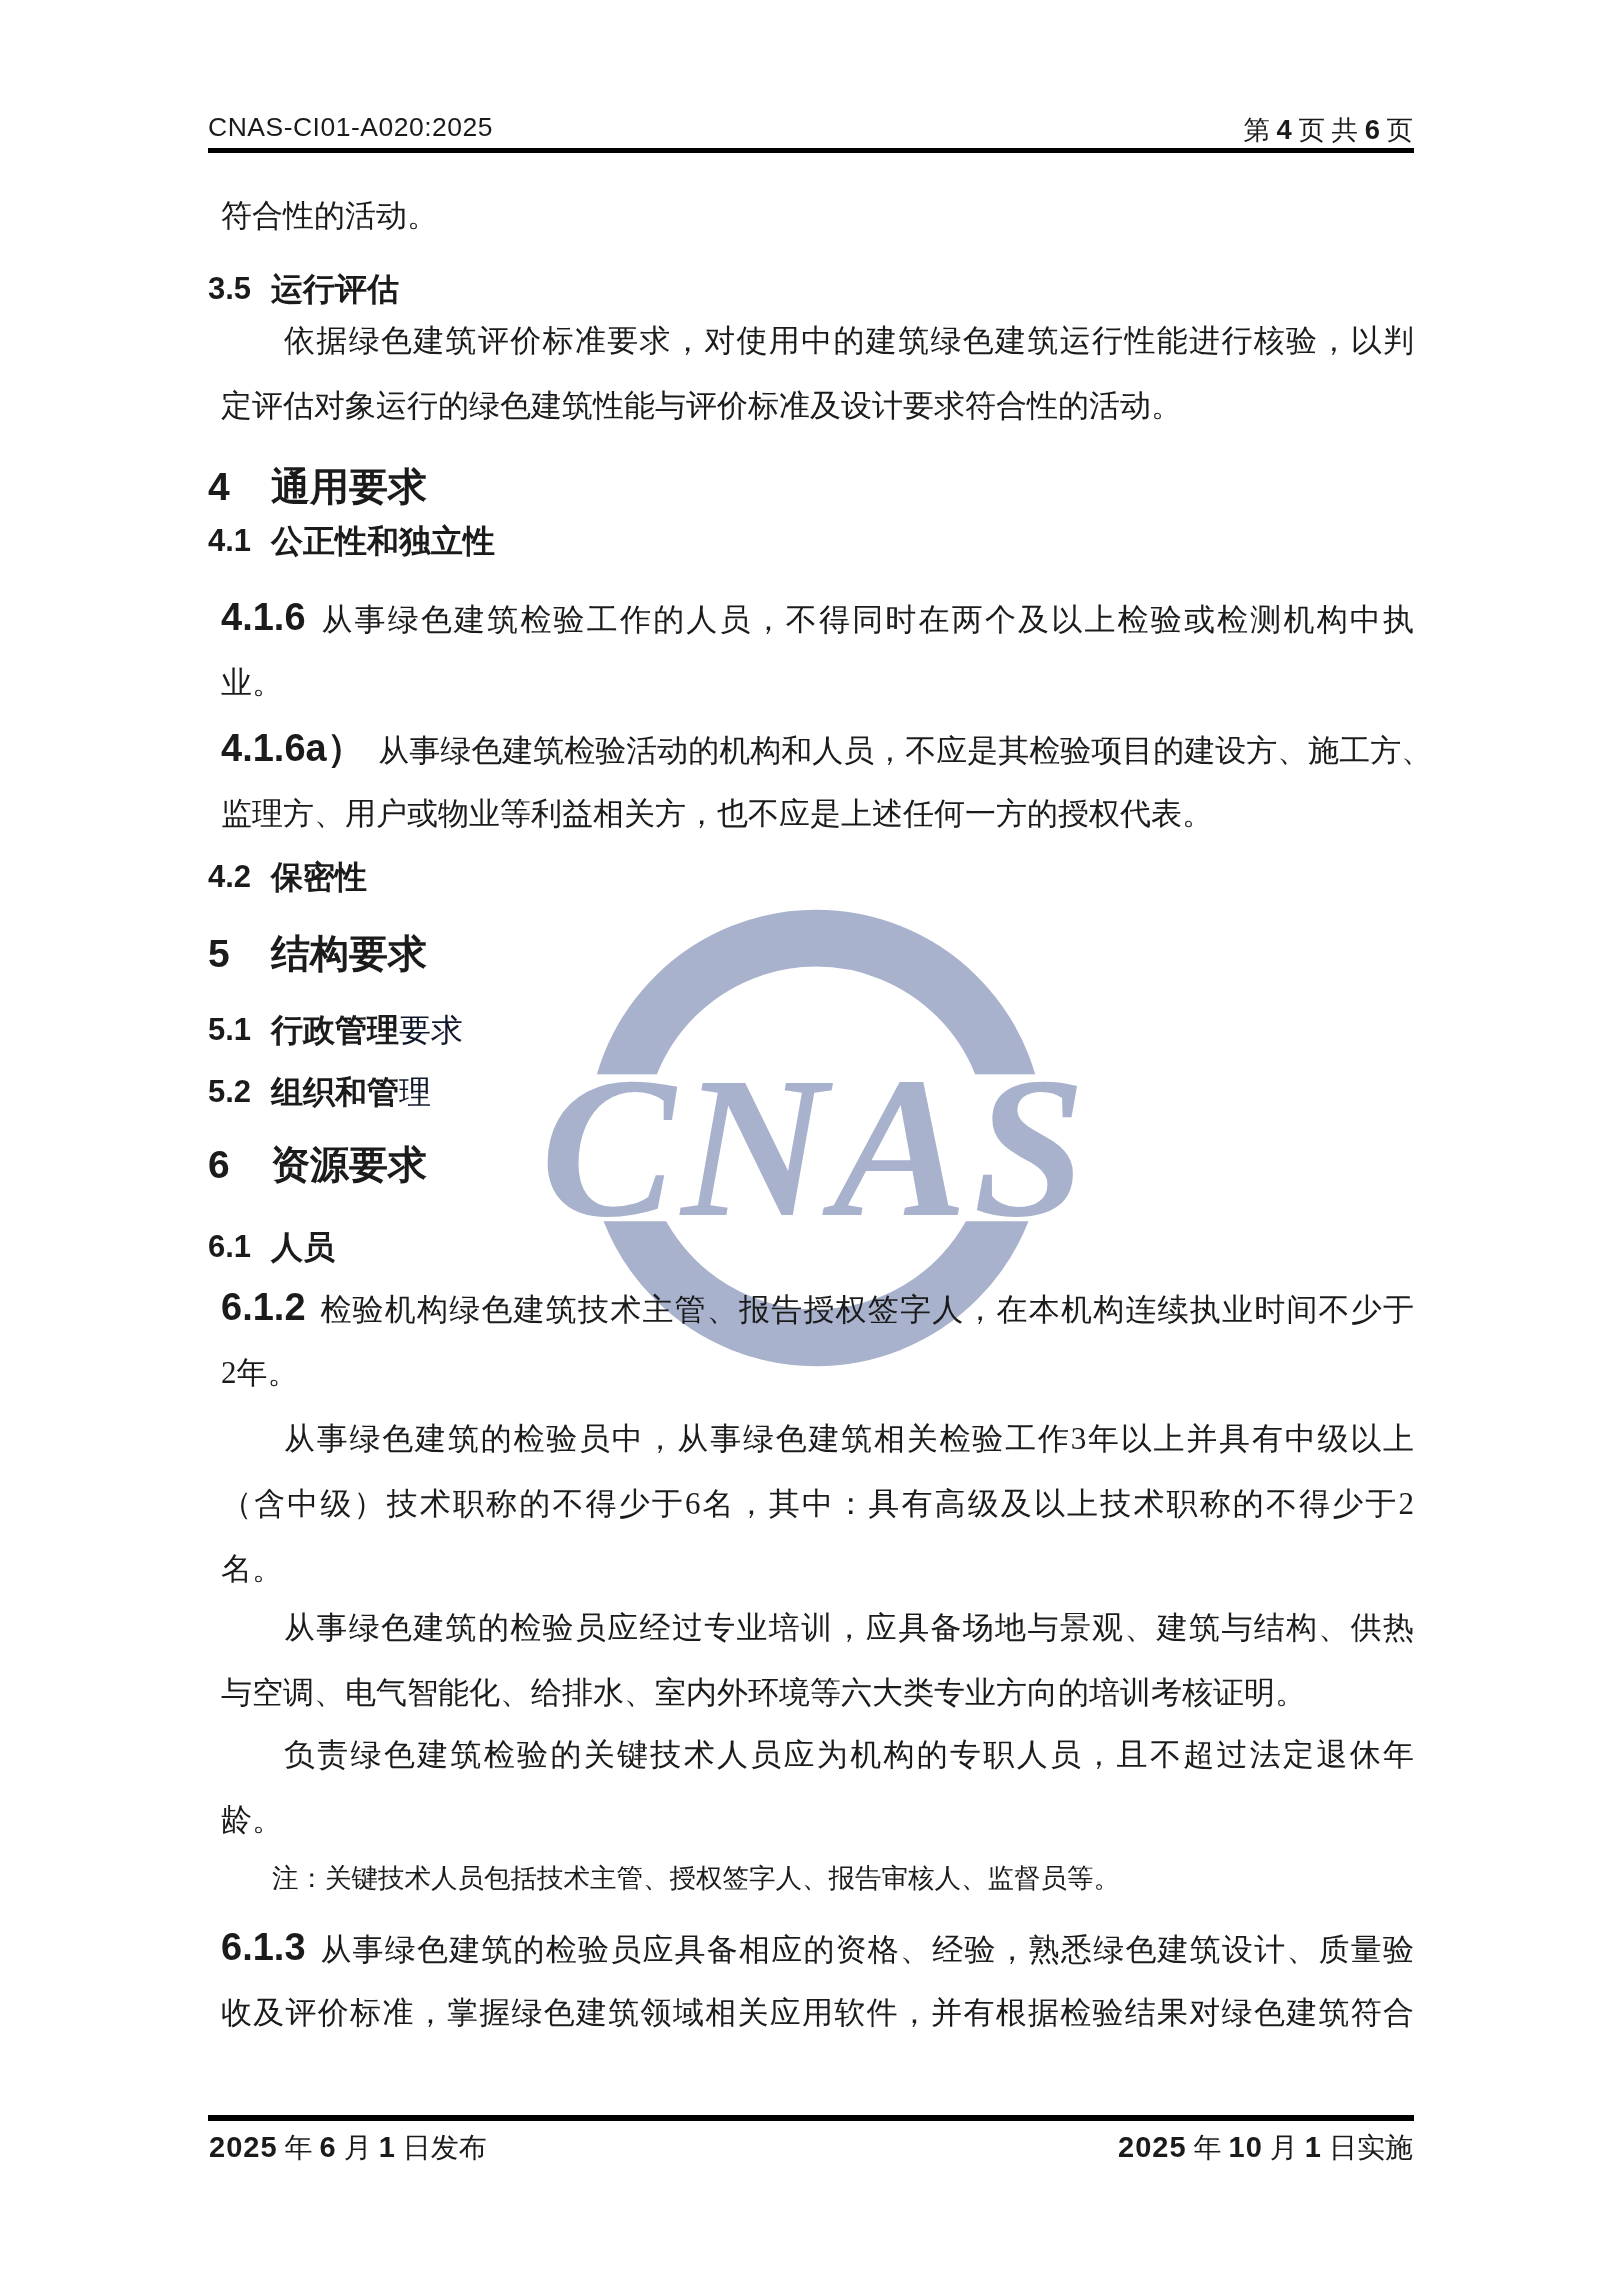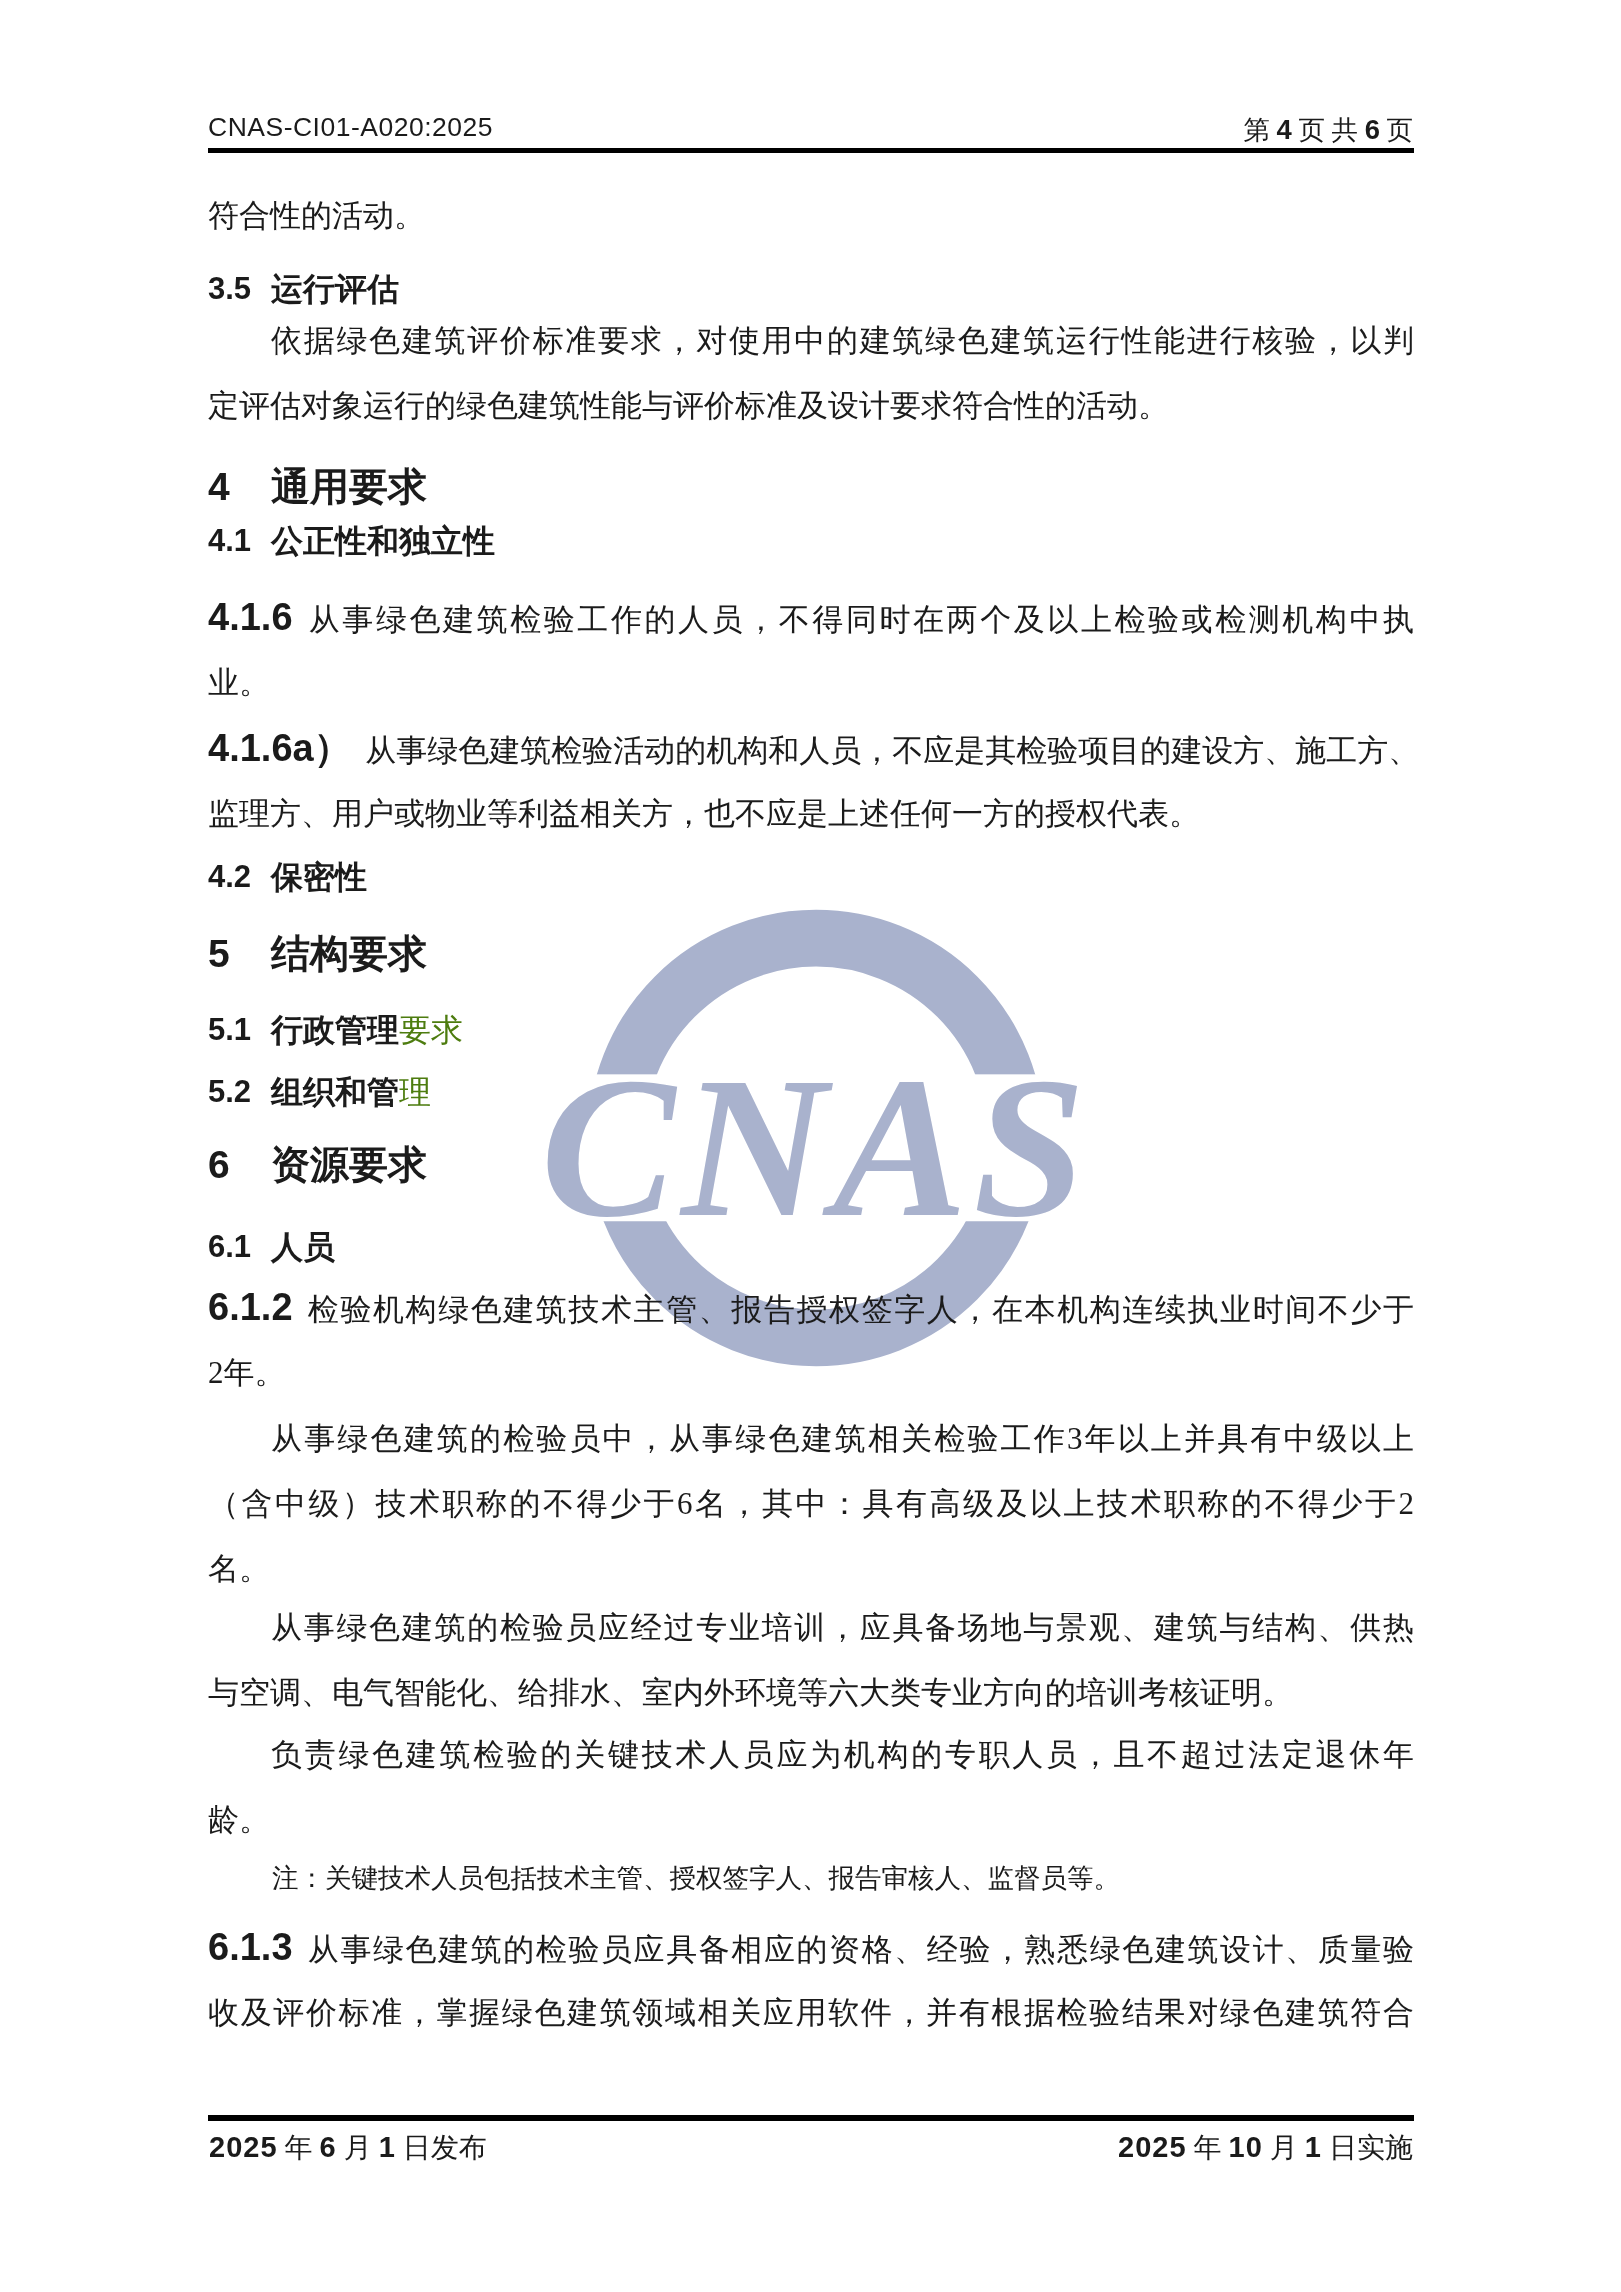--- a/index.html
+++ b/index.html
@@ -41,37 +41,37 @@
     font-weight:600;font-size:29px;letter-spacing:1px;
   }
   
   .watermark{
     position:absolute;left:478px;top:900px;width:680px;height:476px;
     z-index:0;
   }
   
   .content-block{position:absolute;left:208px;width:1206px;z-index:1;}
   .para{font-size:31px;}
-  .line{line-height:65px;height:65px;white-space:nowrap;}
+  .line{line-height:65px;height:65px;white-space:nowrap;margin-left:13px;}
   .fill{text-align:justify;text-align-last:justify;}
   .end{text-align:left;}
   .ind{text-indent:63px;}
   .clause-num{
     font-family:"Liberation Sans","DejaVu Sans",sans-serif;
     font-weight:700;font-size:38px;margin-right:13.7px;
   }
   .heading{display:flex;font-weight:700;line-height:1.15;}
   .heading .num{
     font-family:"Liberation Sans","DejaVu Sans",sans-serif;
     font-weight:700;flex:0 0 63px;
   }
   .h-chapter{font-size:39px;}
   .h-sub{font-size:32px;}
   .h-sub .num{font-size:31px;}
-  .w-normal{font-weight:400;color:#4d7c0f;}
+  .w-normal{font-weight:400;color:#0f172a;}
   .note{
     font-size:26.5px;padding-left:64px;line-height:39px;
   }
 </style>
 </head>
 <body>
 
 <div class="page">
 
   <svg class="watermark" viewBox="0 0 694 486" xmlns="http://www.w3.org/2000/svg">

